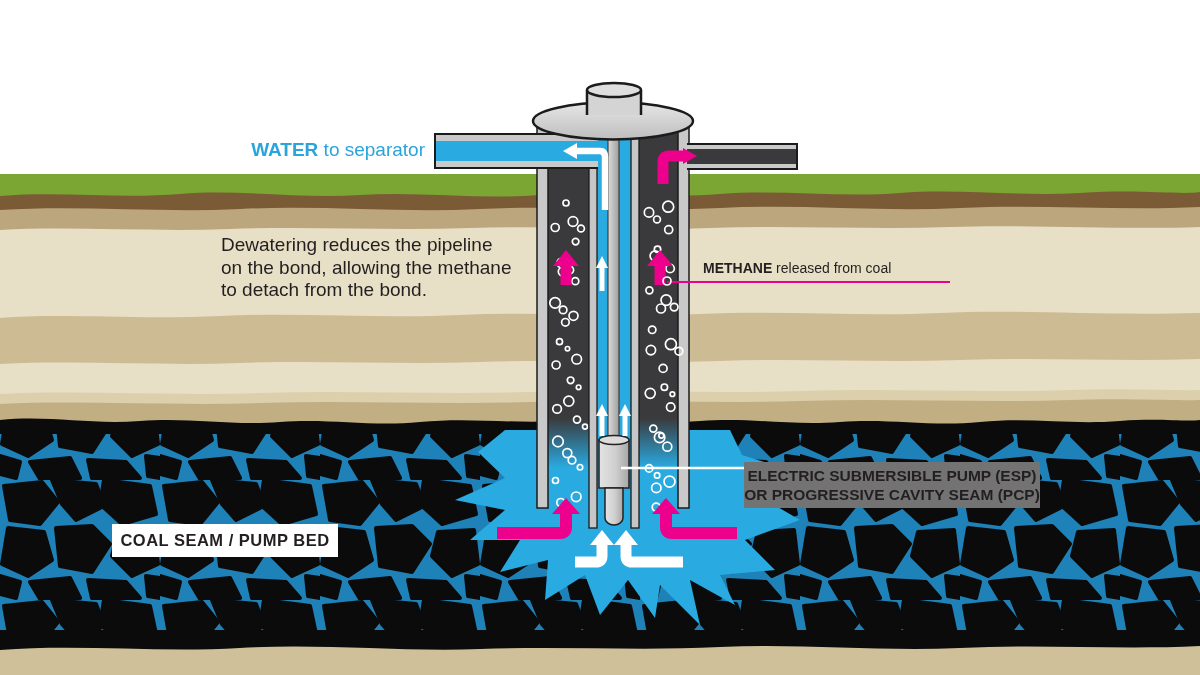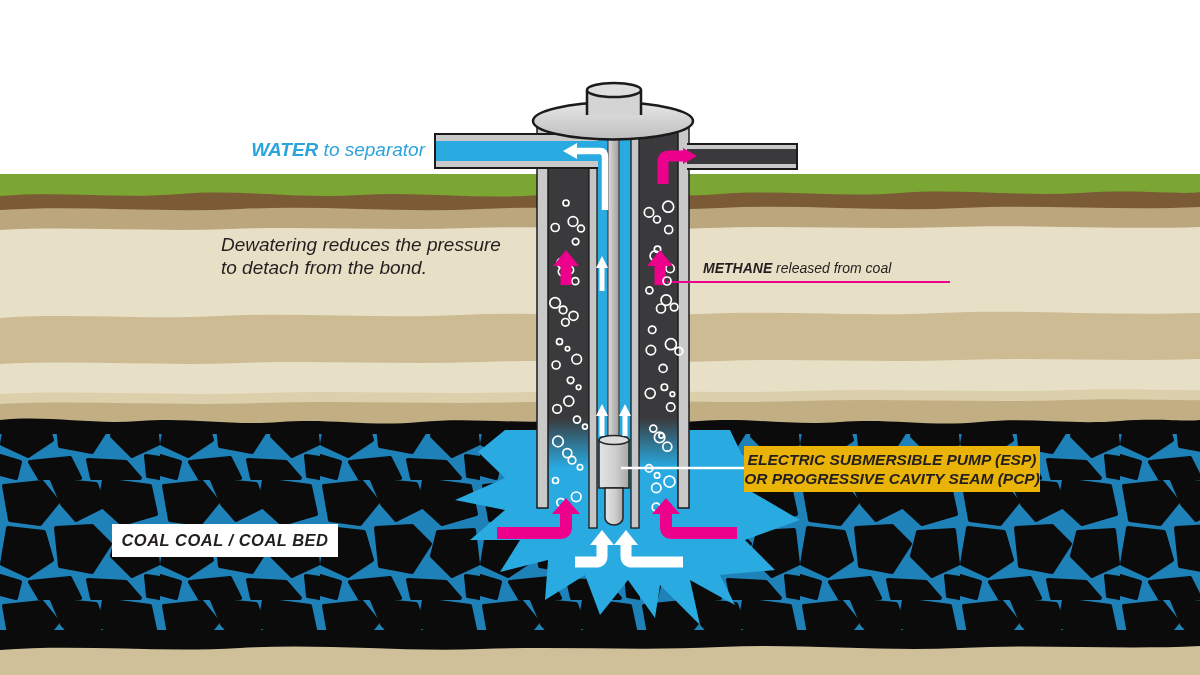--- a/index.html
+++ b/index.html
@@ -1,25 +1,25 @@
 <!DOCTYPE html>
 <html style="--water-blue: #29ABE2; --water-label-blue: #2BA4DC; --methane-magenta: #EC008C; --text-dark: #231F20; --grass-green: #7BA633; --soil-brown: #7A5B35; --earth-tan: #BCA67D; --earth-cream: #E8E0C6; --earth-tan2: #CDBB94; --coal-black: #0B0B0B; --seam-water: #1E81B8; --casing-gray: #C9C9C9; --annulus-dark: #3A3A3C; --bottom-tan: #CFC099;"><head>
 <meta charset="utf-8">
 <style>
   html,body{margin:0;padding:0;background:#fff;}
   #stage{position:relative;width:1200px;height:675px;overflow:hidden;background:#fff;
-         font-family:"Liberation Sans",sans-serif;font-style:italic;}
+         font-family:"Liberation Sans",sans-serif;}
   #bg{position:absolute;left:0;top:0;}
   .lbl{position:absolute;white-space:nowrap;}
   .b{font-weight:bold;}
   #water-label{right:775px;top:139px;font-size:19px;color:var(--water-label-blue,#2BA4DC);text-align:right;}
   #gas-label{left:804px;top:140px;font-size:19px;color:var(--methane-magenta,#EC008C);}
   #dewatering-text{left:221px;top:234px;font-size:19px;line-height:22.5px;color:var(--text-dark,#231F20);}
   #methane-label{left:703px;top:260px;font-size:14px;color:var(--text-dark,#231F20);}
-  #pump-label{left:744px;top:446px;width:296px;background:#eab308;text-align:center;
+  #pump-label{left:744px;top:462px;width:296px;background:#737373;text-align:center;
               font-size:15.5px;font-weight:bold;line-height:19px;padding:4px 0;color:var(--text-dark,#231F20);}
   #coal-label{left:112px;top:524px;width:226px;height:33px;background:#fff;text-align:center;
               font-size:16.5px;font-weight:bold;line-height:33px;letter-spacing:.5px;color:var(--text-dark,#231F20);}
   #bubbles circle{fill:none;stroke:#fff;stroke-width:1.7px;}
 </style>
 </head>
 <body>
 
 <div id="stage">
 
@@ -228,25 +228,26 @@
       <line x1="667" y1="282" x2="950" y2="282" style="stroke:var(--methane-magenta,#EC008C)" stroke-width="2"></line>
       <circle cx="667" cy="281" r="4" fill="none" stroke="#fff" stroke-width="1.7"></circle>
     </g>
   </g>
 </svg>
 
   <div class="lbl" id="water-label"><span class="b">WATER</span><span> to separator</span></div>
 
 
   <div class="lbl" id="dewatering-text">
-    <div>Dewatering reduces the pressure</div>
+    <div>Dewatering reduces the pipeline</div>
+    <div>on the bond, allowing the methane</div>
     <div>to detach from the bond.</div>
   </div>
 
   <div class="lbl" id="methane-label"><span class="b">METHANE</span><span> released from coal</span></div>
 
   <div class="lbl" id="pump-label">
     <div>ELECTRIC SUBMERSIBLE PUMP (ESP)</div>
     <div>OR PROGRESSIVE CAVITY SEAM (PCP)</div>
   </div>
 
-  <div class="lbl" id="coal-label">COAL COAL / COAL BED</div>
+  <div class="lbl" id="coal-label">COAL SEAM / PUMP BED</div>
 </div>
 
 </body></html>

